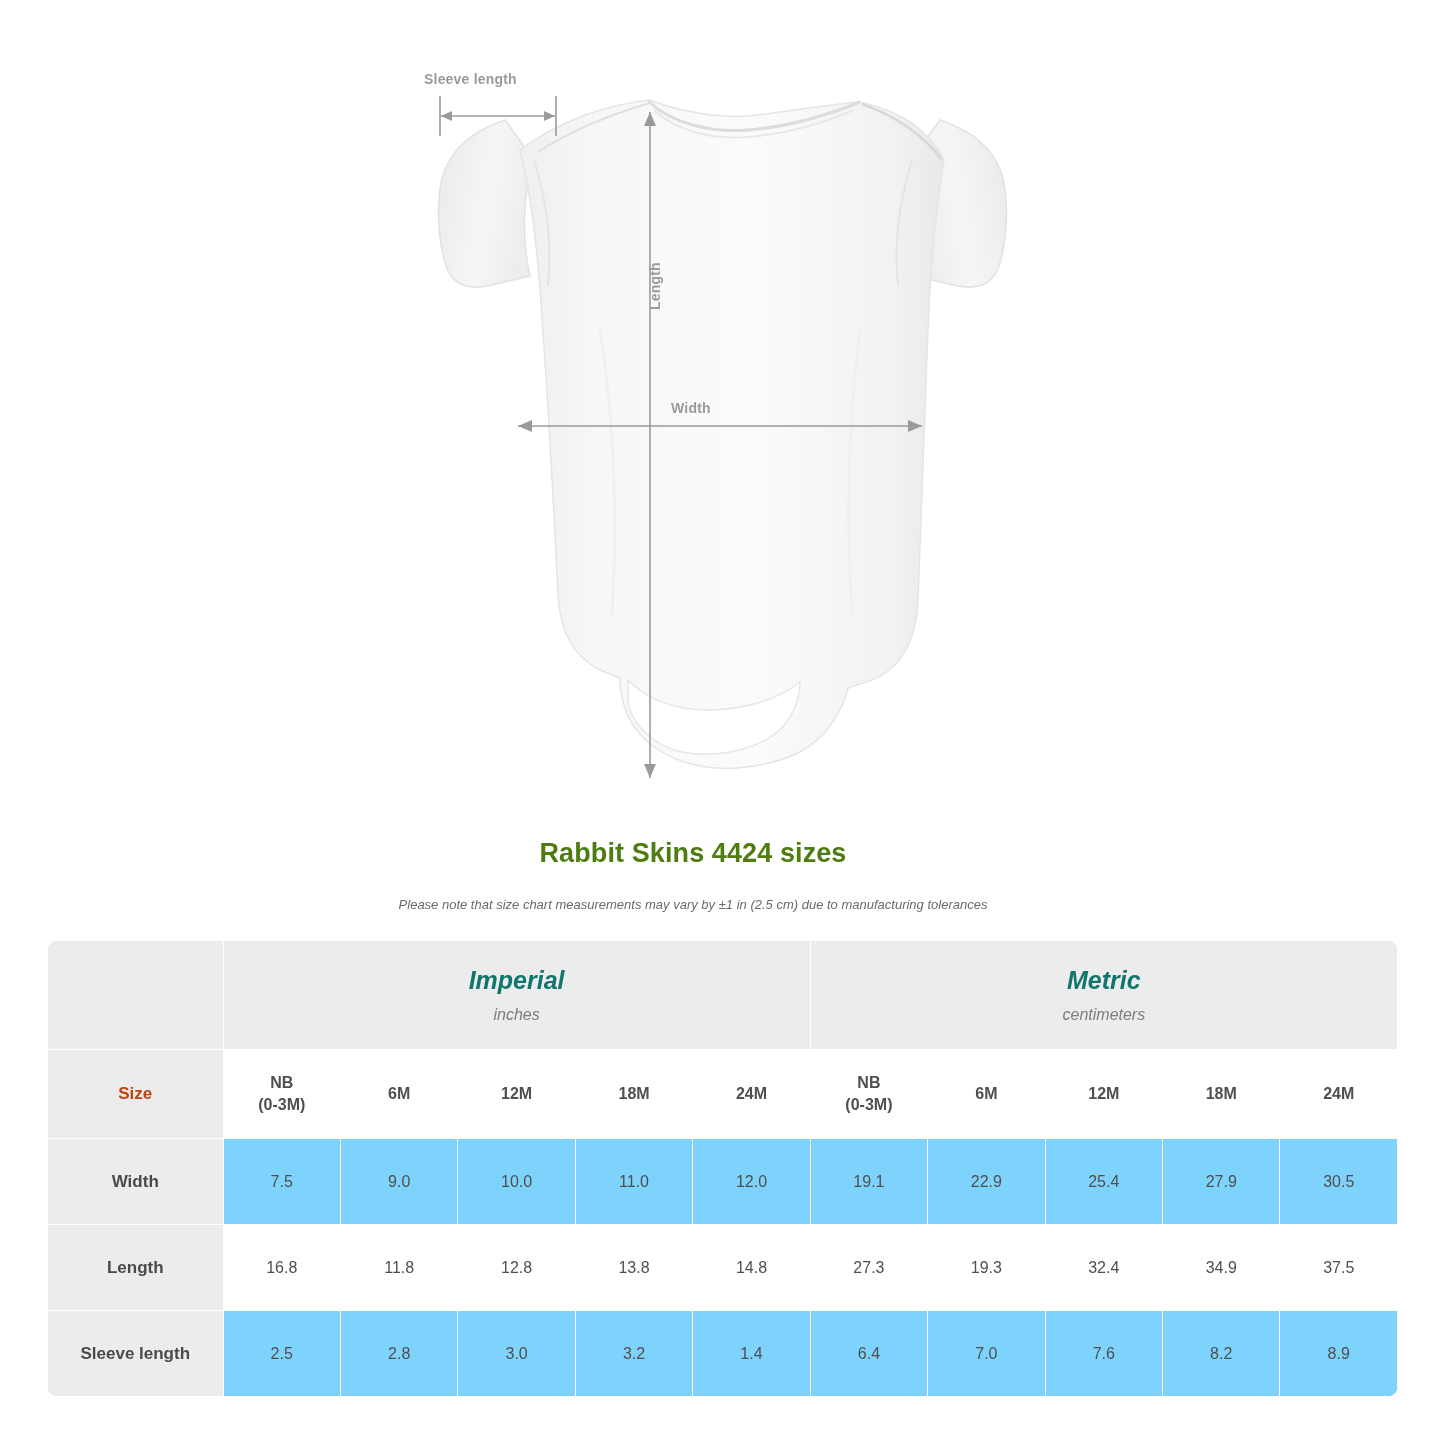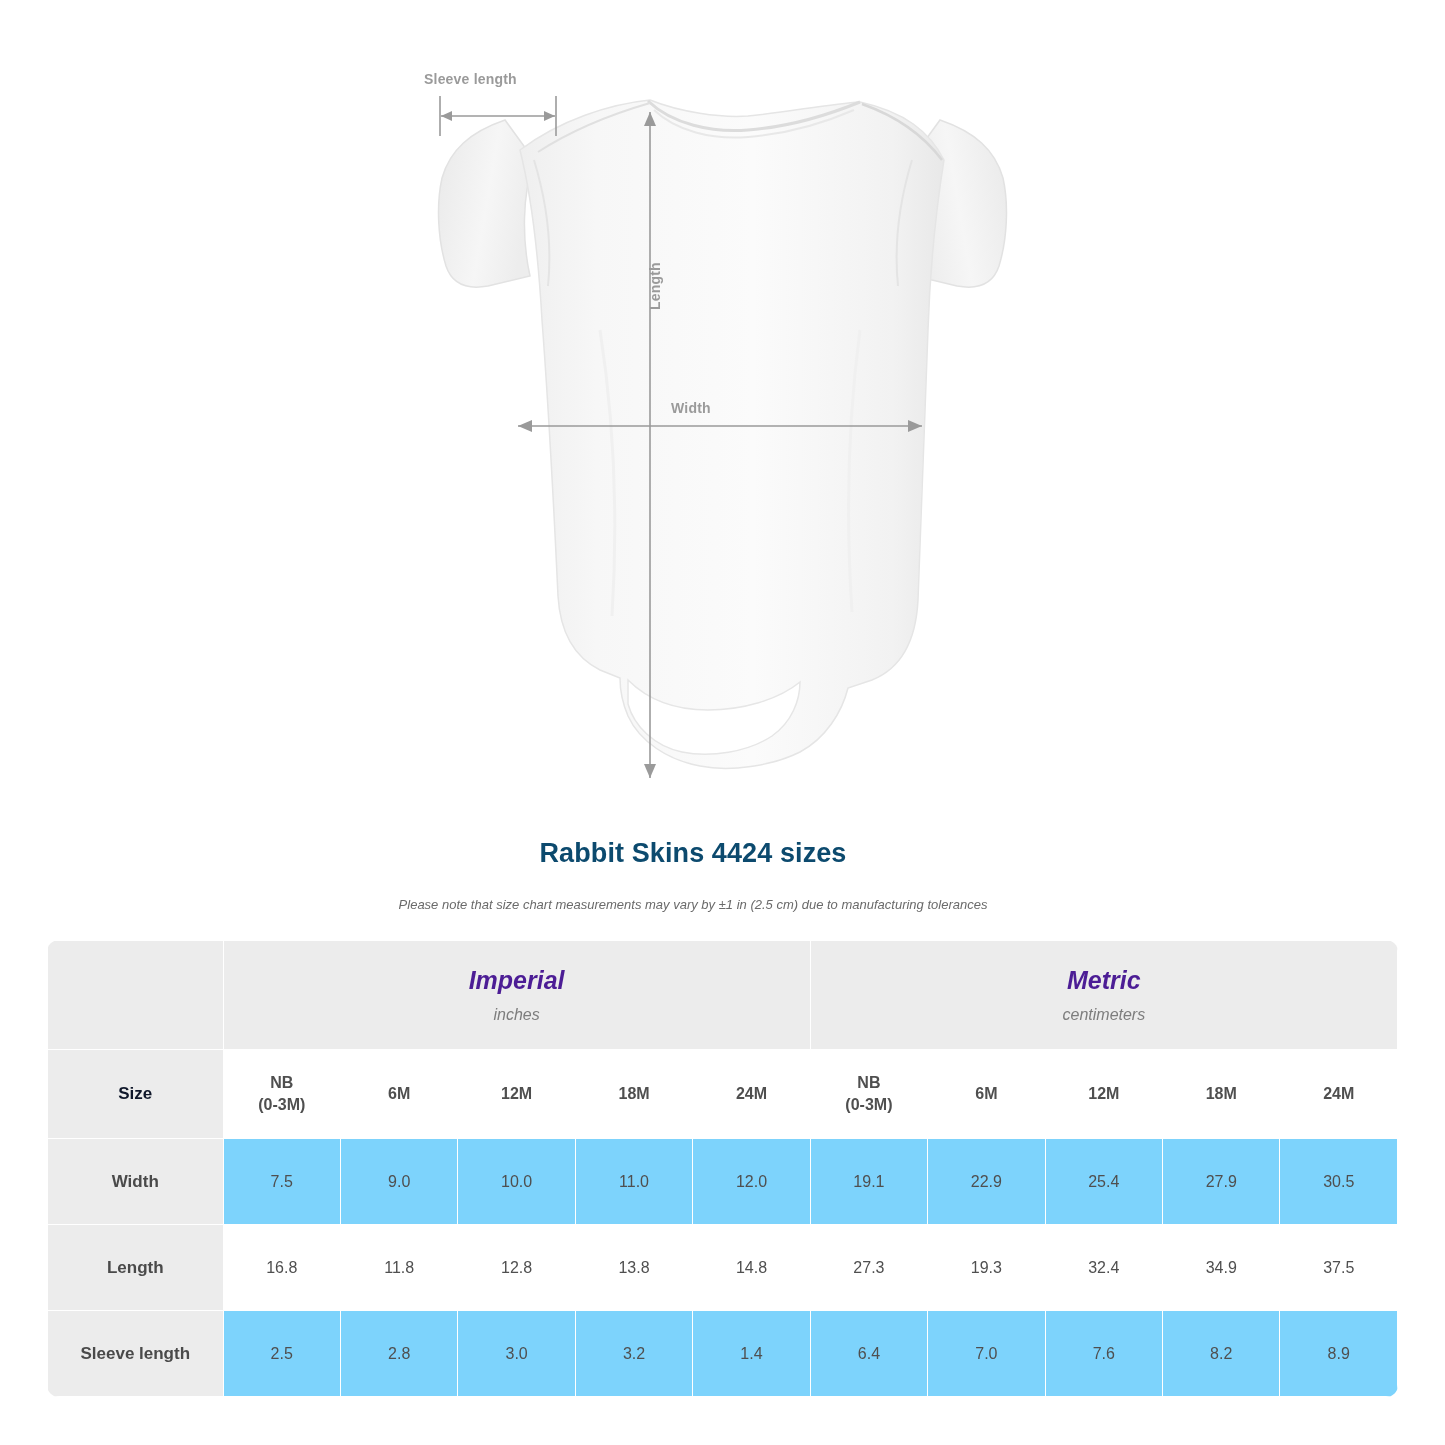--- a/index.html
+++ b/index.html
@@ -62,21 +62,21 @@
   }
 
   
   .title-block {
     text-align: center;
     margin-top: 18px;
   }
   .chart-title {
     font-size: 27px;
     font-weight: bold;
-    color: #0c4a6e;
+    color: #4d7c0f;
     margin: 0;
     letter-spacing: .1px;
   }
   .chart-note {
     font-size: 13px;
     font-style: italic;
     color: #6a6a6a;
     margin-top: 28px;
   }
 
@@ -103,38 +103,38 @@
     height: 108px;
     padding: 0;
   }
   .unit-head td.corner {
     background: #ececec;
   }
   .unit-title {
     font-size: 25px;
     font-style: italic;
     font-weight: bold;
-    color: #4c1d95;
+    color: #0f766e;
     line-height: 1.15;
   }
   .unit-sub {
     font-size: 16px;
     font-style: italic;
     color: #7d7d7d;
     margin-top: 12px;
   }
   .row-head td {
     height: 86px;
     background: #ffffff;
   }
   .row-head td.label-cell {
     background: #ececec;
     font-weight: bold;
     font-size: 17px;
-    color: #0f172a;
+    color: #c2410c;
   }
   .col-head {
     font-weight: bold;
     font-size: 16px;
     color: #4a4a4a;
     line-height: 1.35;
   }
   tbody tr td {
     height: 83px;
   }

